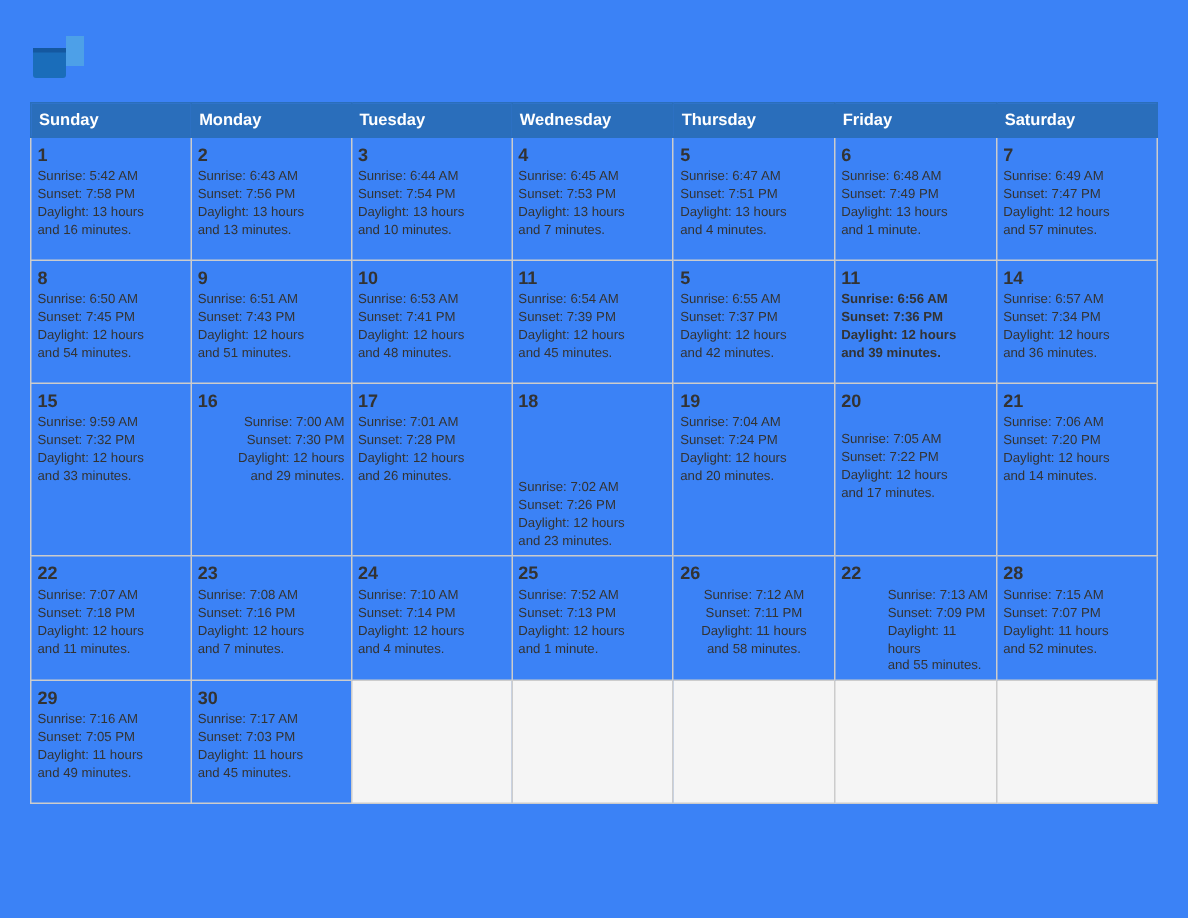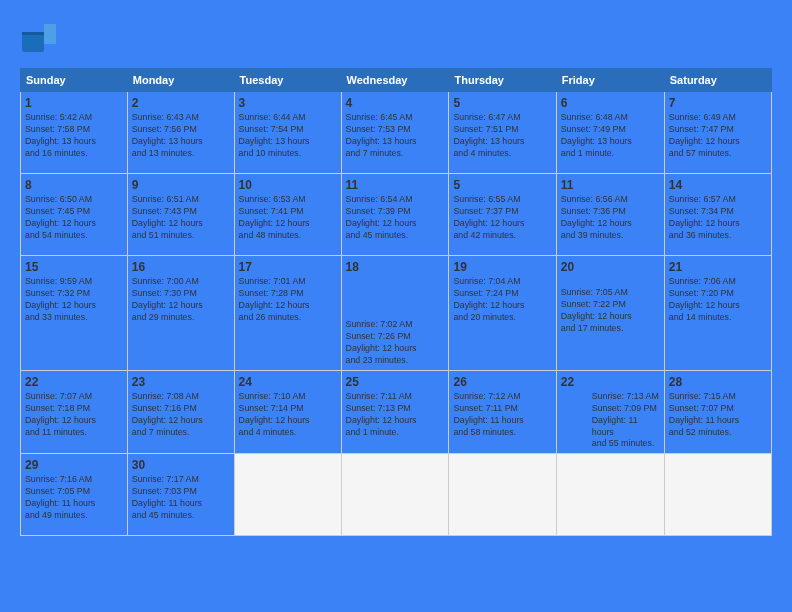--- a/index.html
+++ b/index.html
@@ -207,21 +207,21 @@
           </td>
           <td>
             <span class="day-num">5</span>
             <div class="day-info" style="white-space: pre-line;">Sunrise: 6:55 AM
 Sunset: 7:37 PM
 Daylight: 12 hours
 and 42 minutes.</div>
           </td>
           <td>
             <span class="day-num">11</span>
-            <div class="day-info" style="white-space: pre-line;">Sunrise: 6:56 AM
+            <div class="day-info" style="white-space: pre-line; font-weight: bold;">Sunrise: 6:56 AM
 Sunset: 7:36 PM
 Daylight: 12 hours
 and 39 minutes.</div>
           </td>
           <td>
             <span class="day-num">14</span>
             <div class="day-info" style="white-space: pre-line;">Sunrise: 6:57 AM
 Sunset: 7:34 PM
 Daylight: 12 hours
 and 36 minutes.</div>
@@ -230,21 +230,21 @@
         <tr>
           <td>
             <span class="day-num">15</span>
             <div class="day-info" style="white-space: pre-line;">Sunrise: 9:59 AM
 Sunset: 7:32 PM
 Daylight: 12 hours
 and 33 minutes.</div>
           </td>
           <td>
             <span class="day-num">16</span>
-            <div class="day-info" style="white-space: pre-line;">Sunrise: 7:00 AM
+            <div class="day-info" style="white-space: pre-line; text-align: right;">Sunrise: 7:00 AM
 Sunset: 7:30 PM
 Daylight: 12 hours
 and 29 minutes.</div>
           </td>
           <td>
             <span class="day-num">17</span>
             <div class="day-info" style="white-space: pre-line;">Sunrise: 7:01 AM
 Sunset: 7:28 PM
 Daylight: 12 hours
 and 26 minutes.</div>
@@ -295,28 +295,28 @@
           </td>
           <td>
             <span class="day-num">24</span>
             <div class="day-info" style="white-space: pre-line;">Sunrise: 7:10 AM
 Sunset: 7:14 PM
 Daylight: 12 hours
 and 4 minutes.</div>
           </td>
           <td>
             <span class="day-num">25</span>
-            <div class="day-info" style="white-space: pre-line;">Sunrise: 7:11 AM
+            <div class="day-info" style="white-space: pre-line;">Sunrise: 7:52 AM
 Sunset: 7:13 PM
 Daylight: 12 hours
 and 1 minute.</div>
           </td>
           <td>
             <span class="day-num">26</span>
-            <div class="day-info" style="white-space: pre-line;">Sunrise: 7:12 AM
+            <div class="day-info" style="white-space: pre-line; text-align: center;">Sunrise: 7:12 AM
 Sunset: 7:11 PM
 Daylight: 11 hours
 and 58 minutes.</div>
           </td>
           <td>
             <span class="day-num">22</span>
             <div class="day-info" style="white-space: pre-line; margin-left: 31px;">Sunrise: 7:13 AM
 Sunset: 7:09 PM
 Daylight: 11 hours
 and 55 minutes.</div>

